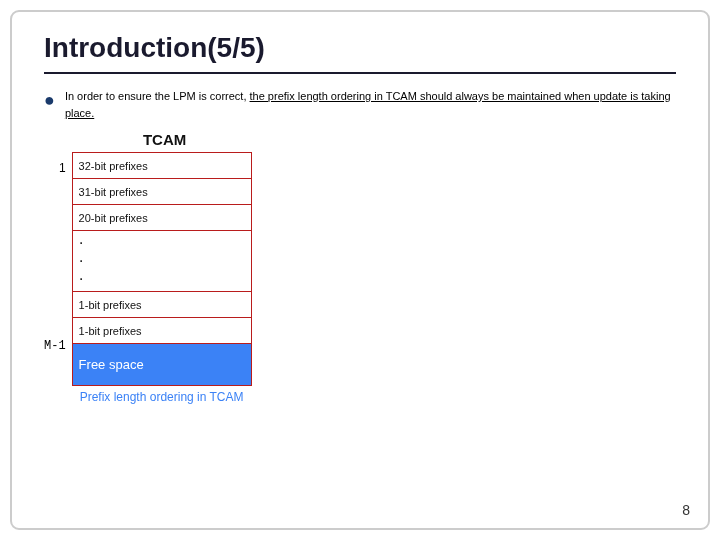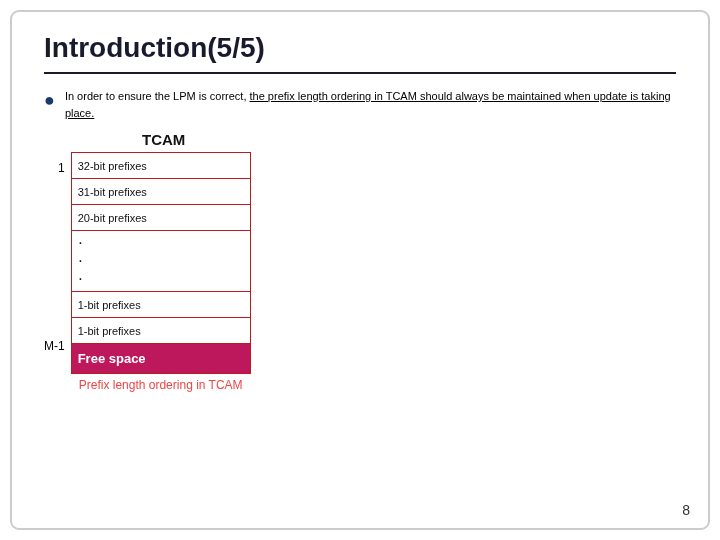--- a/index.html
+++ b/index.html
@@ -94,30 +94,30 @@
 
     .tcam-table td.dots-cell {
       font-size: 16px;
       letter-spacing: 2px;
       color: #111;
       height: 48px;
       vertical-align: middle;
     }
 
     .tcam-table td.free-space {
-      background: #be185d;
+      background: #3b82f6;
       color: #ffffff;
-      font-weight: bold;
+      font-weight: normal;
       font-size: 13px;
-      height: 30px;
+      height: 42px;
     }
 
     .caption {
       font-size: 12px;
-      color: #ef4444;
+      color: #3b82f6;
       text-align: center;
       margin-top: 4px;
     }
 
     .page-number {
       position: absolute;
       bottom: 10px;
       right: 18px;
       font-size: 14px;
       color: #333;
@@ -139,20 +139,21 @@
     }
 
     .label-top {
       font-size: 12px;
       margin-bottom: 164px;
     }
 
     .label-bottom {
       font-size: 12px;
       margin-bottom: 0;
+      font-family: Liberation Mono, monospace;
     }
 
     .tcam-block {
       display: flex;
       flex-direction: column;
       align-items: center;
     }
   </style>
 </head>
 <body>

